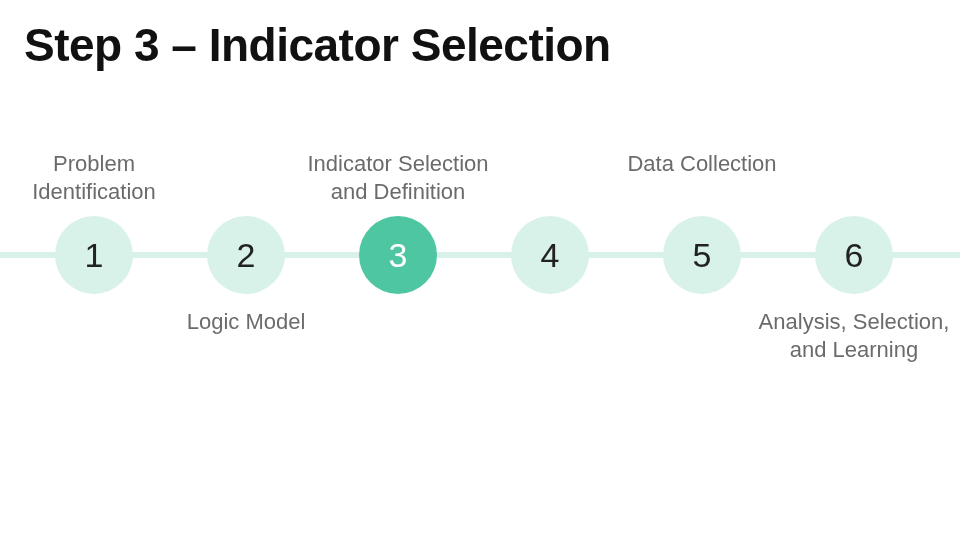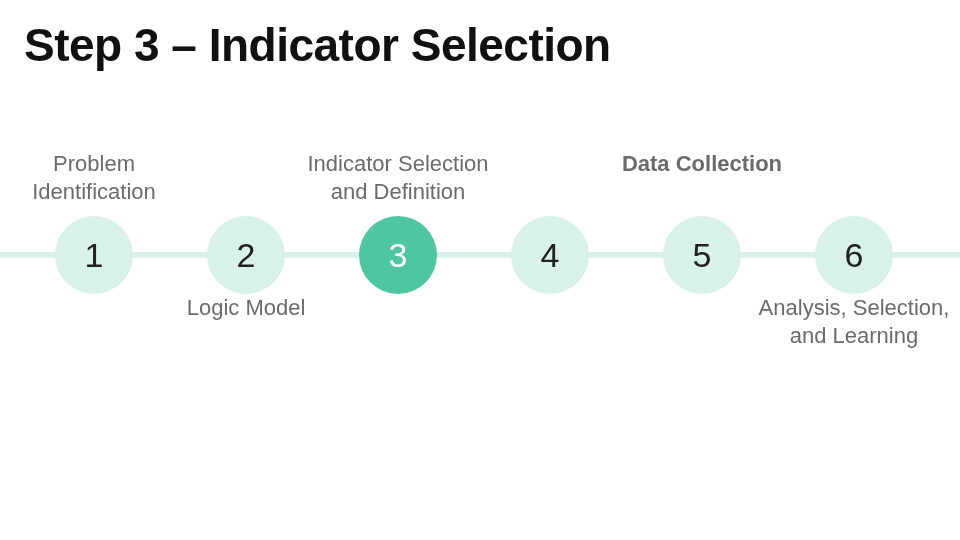--- a/index.html
+++ b/index.html
@@ -5,34 +5,34 @@
   * { box-sizing: border-box; margin: 0; padding: 0; }
   html, body { width: 960px; height: 540px; background: #fff; font-family: "Segoe UI", Arial, sans-serif; color: #333; }
   .slide { position: relative; width: 960px; height: 428px; }
   .title { position: absolute; left: 24px; top: 18px; font-size: 46px; font-weight: 700; letter-spacing: -0.5px; color: #111; }
   .timeline { position: absolute; left: 0; top: 252px; width: 960px; height: 6px; background: #d8f2e9; }
   .steps { position: absolute; left: 0; top: 216px; width: 960px; height: 80px; }
   .step { position: absolute; top: 0; width: 78px; height: 78px; border-radius: 50%; background: #d8f2e9; display: flex; align-items: center; justify-content: center; font-size: 34px; font-weight: 400; color: #222; }
   .step.active { background: #4ec6a1; color: #fff; }
   .label { position: absolute; width: 200px; text-align: center; font-size: 22px; color: #6b6b6b; line-height: 1.25; }
   .label.top { top: 150px; }
-  .label.bottom { top: 294px; }
+  .label.bottom { top: 308px; }
 </style>
 </head>
 <body>
 
 <div class="slide">
   <div class="title">Step 3 – Indicator Selection</div>
   <div class="timeline"></div>
   <div class="steps">
       <div class="step" style="left: 55px;">1</div>
       <div class="step" style="left: 207px;">2</div>
       <div class="step active" style="left: 359px;">3</div>
       <div class="step" style="left: 511px;">4</div>
       <div class="step" style="left: 663px;">5</div>
       <div class="step" style="left: 815px;">6</div>
     </div>
 <div class="label top" style="left: -6px;">Problem Identification</div>
     <div class="label bottom" style="left: 146px;">Logic Model</div>
     <div class="label top" style="left: 298px;">Indicator Selection and Definition</div>
-    <div class="label top" style="left: 602px; font-weight: bold;">Data Collection</div>
+    <div class="label top" style="left: 602px;">Data Collection</div>
     <div class="label bottom" style="left: 754px;">Analysis, Selection, and Learning</div>
   </div>
 
 </body></html>

